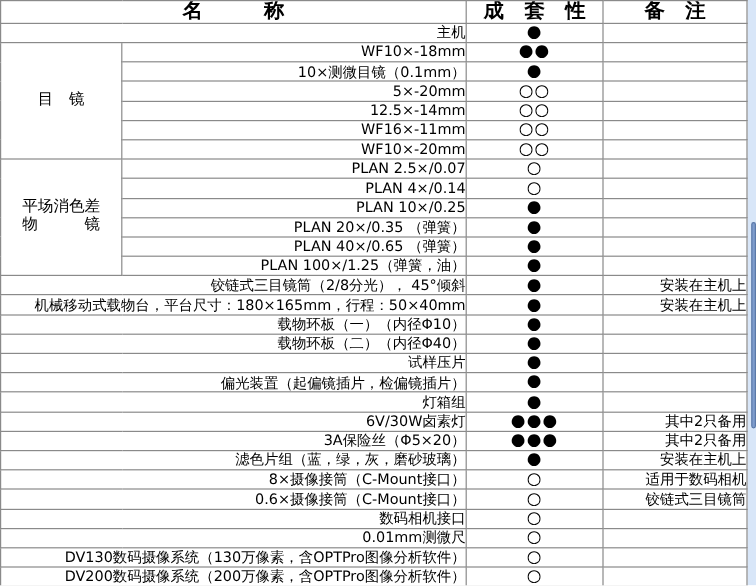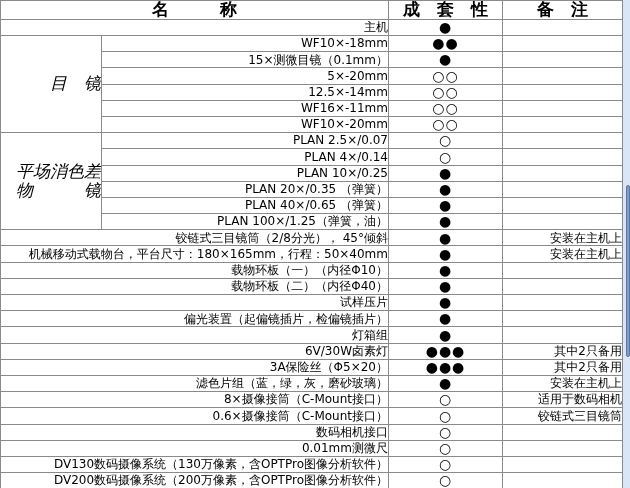--- a/index.html
+++ b/index.html
@@ -10,21 +10,21 @@
   .gutter { position:absolute; top:0; right:0; width:8px; height:488px; background:#d8e6f8; }
   .gutter-thumb { position:absolute; top:185px; right:0; width:4px; height:172px;
                   background:#7e9ccd; border:1px solid #5a78a8; border-radius:2px; }
 
   table.spec { position:absolute; left:0; top:0; width:622px; table-layout:fixed;
                border-collapse:collapse; border:1px solid #5f5f5f; background:#fff; }
   th, td { border:1px solid #8a8a8a; overflow:hidden; white-space:nowrap;
            vertical-align:middle; line-height:1.05; }
   th { height:17px; font-size:17px; font-weight:bold; text-align:center; padding:0; }
   td { height:16.2px; font-size:12px; padding:0 0 0 2px; }
-  td.group { text-align:right; padding:0; font-size:17px;font-style:italic; }
+  td.group { text-align:center; padding:0; font-size:13px; }
   td.group div { line-height:1.15; }
   td.name { text-align:right; }
   td.sym  { text-align:center; padding:0; font-size:14px; letter-spacing:1px; }
   td.remark { text-align:right; }
 </style>
 </head>
 <body>
 
 <div class="viewport">
 
@@ -53,21 +53,21 @@
       <td class="remark"></td>
     </tr>
 
     <tr>
       <td class="group" rowspan="6">目　镜</td>
       <td class="name">WF10×-18mm</td>
       <td class="sym">●●</td>
       <td class="remark"></td>
     </tr>
     <tr>
-      <td class="name">15×测微目镜（0.1mm）</td>
+      <td class="name">10×测微目镜（0.1mm）</td>
       <td class="sym">●</td>
       <td class="remark"></td>
     </tr>
     <tr>
       <td class="name">5×-20mm</td>
       <td class="sym">○○</td>
       <td class="remark"></td>
     </tr>
     <tr>
       <td class="name">12.5×-14mm</td>

